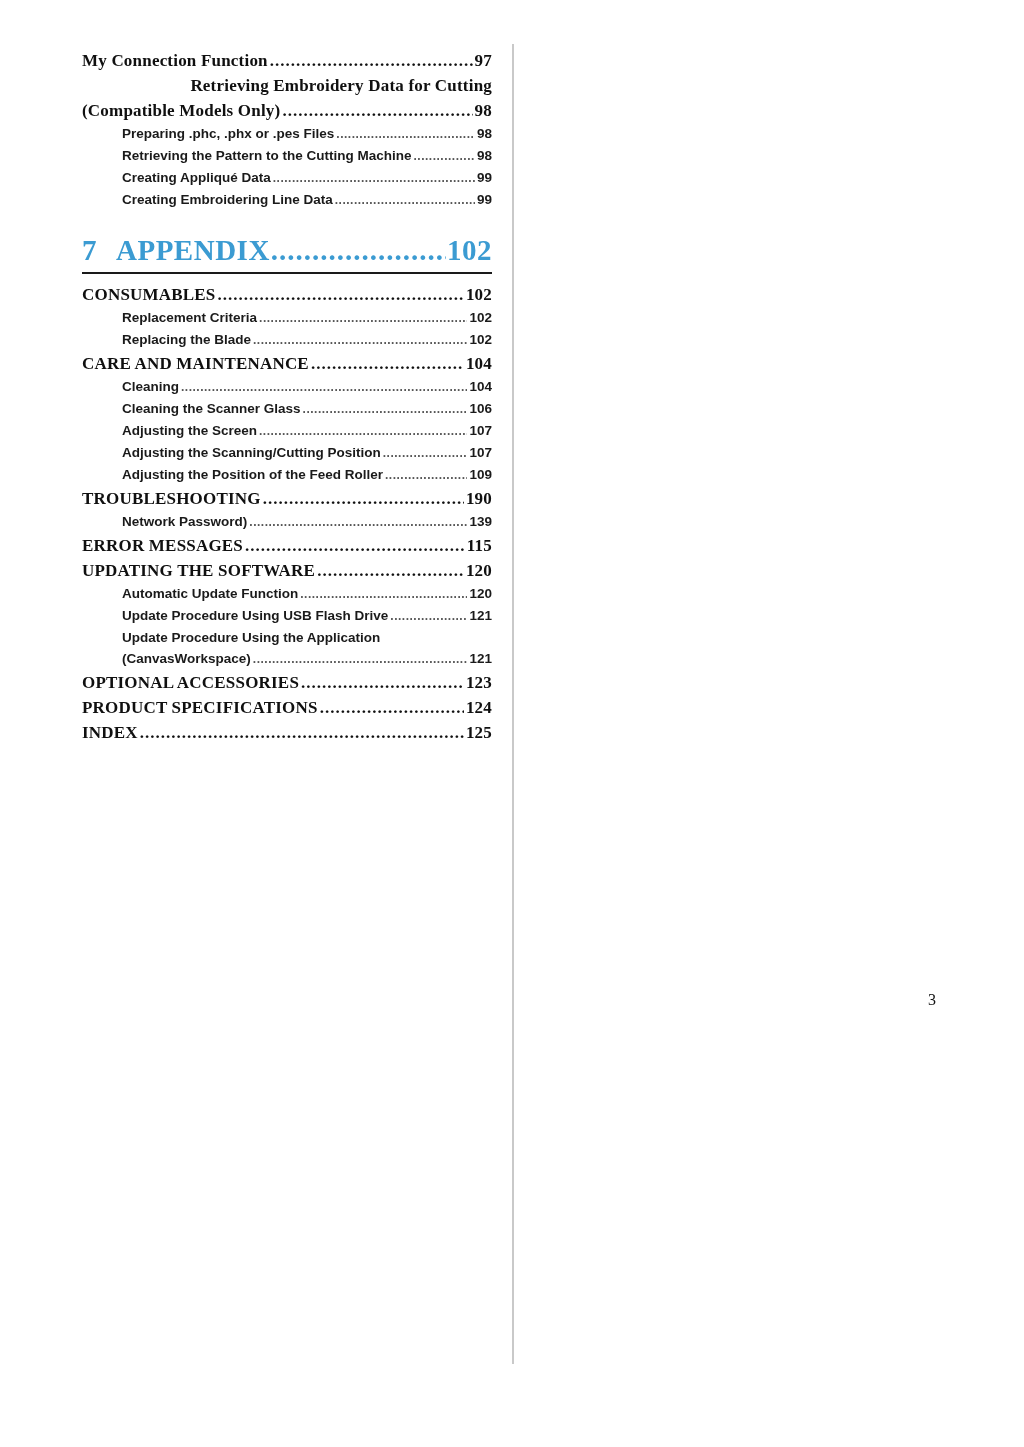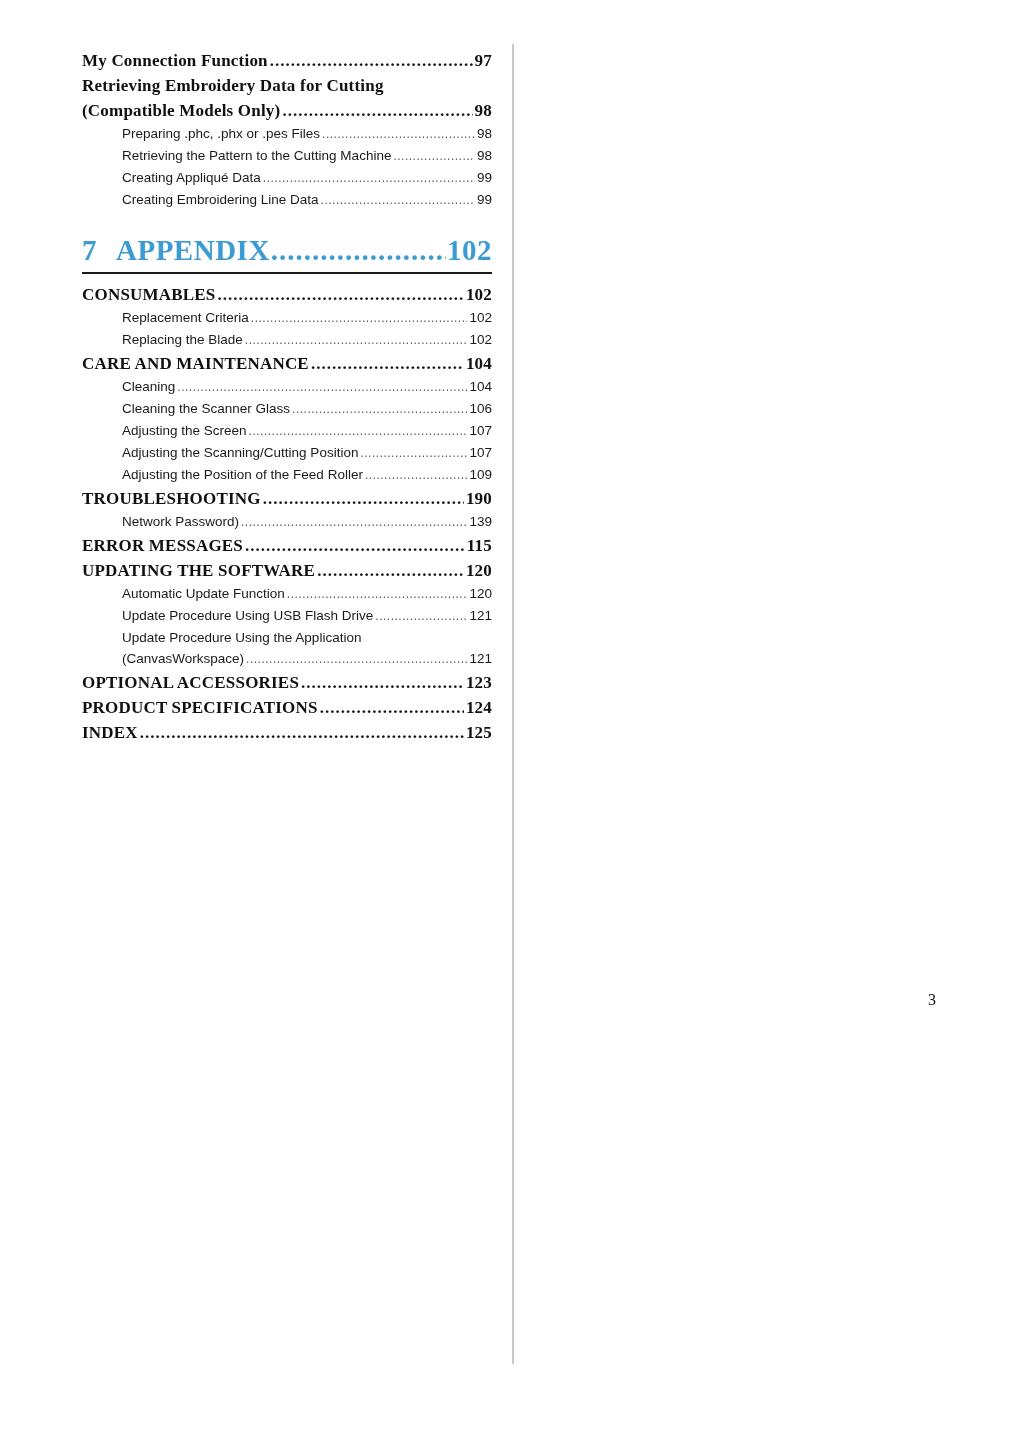--- a/index.html
+++ b/index.html
@@ -62,26 +62,27 @@
     margin: 0 2px;
     color: #101010;
     font-weight: bold;
     letter-spacing: 1px;
   }
   .lvl1 .pg { flex: 0 0 auto; text-align: right; }
 
   
   .lvl1.cont {
     display: block;
+    text-align: right;
   }
 
   
   .lvl2 {
     font-family: "Liberation Sans", sans-serif;
-    font-weight: normal;
+    font-weight: bold;
     font-size: 13.5px;
     line-height: 21px;
     color: #1a1a1a;
     display: flex;
     align-items: baseline;
     white-space: nowrap;
     padding-left: 40px;
   }
   .lvl2 .txt { flex: 0 0 auto; }
   .lvl2 .dots {

